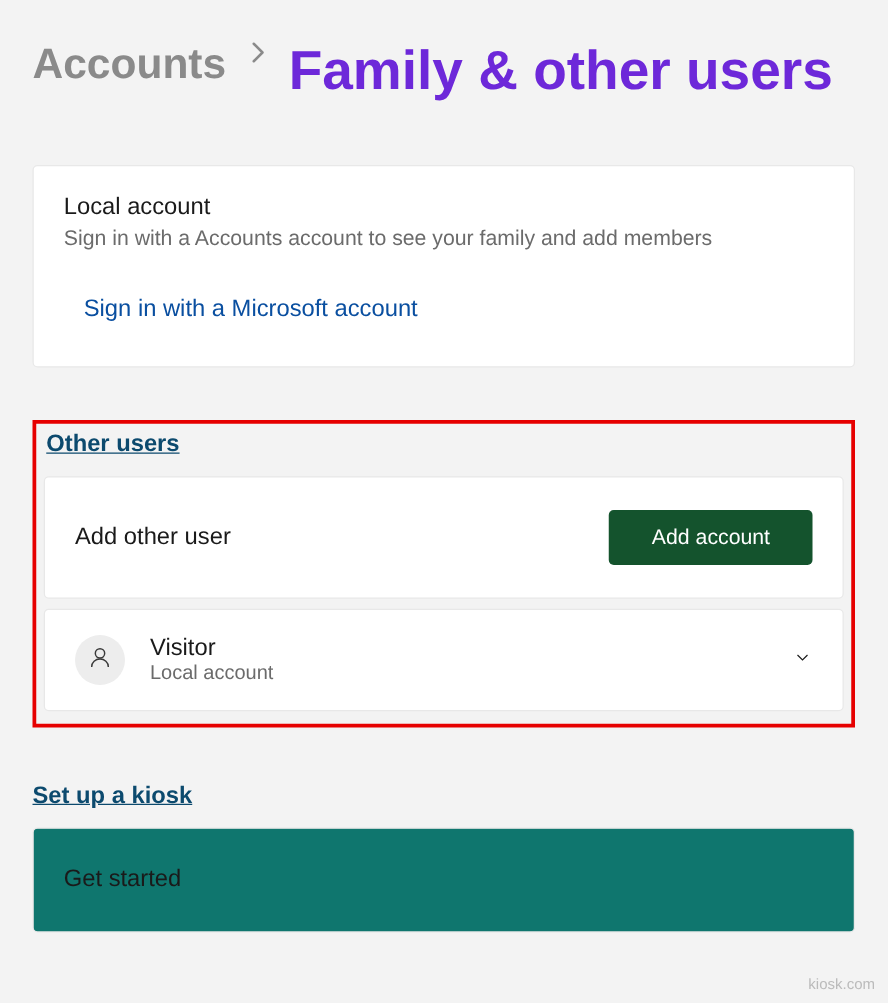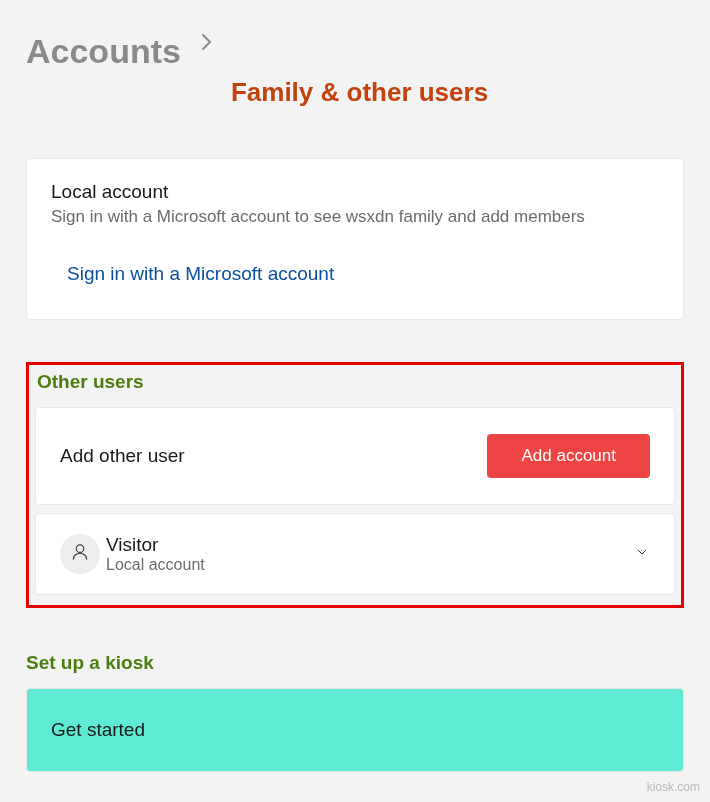--- a/index.html
+++ b/index.html
@@ -26,24 +26,23 @@
       font-size: 34px;
       font-weight: 600;
       color: #8a8a8a;
     }
     .breadcrumb-chevron {
       font-size: 22px;
       color: #8a8a8a;
       font-weight: 300;
     }
     .breadcrumb-current {
-      font-size: 26px;
+      font-size: 44px;
       font-weight: 600;
-      color: #c2410c;
-      margin-top: 45px;
+      color: #6d28d9;
     }
     .card {
       background: #ffffff;
       border: 1px solid #e8e8e8;
       border-radius: 4px;
       padding: 22px 24px;
     }
     .local-account-card {
       margin-bottom: 42px;
     }
@@ -69,23 +68,24 @@
       margin-bottom: 12px;
     }
     .highlight-box {
       border: 3px solid #e60000;
       padding: 6px 6px 10px 6px;
       margin-bottom: 44px;
     }
     .section-heading {
       font-size: 19px;
       font-weight: 600;
-      color: #4d7c0f;
+      color: #0c4a6e;
       margin-bottom: 16px;
       margin-left: 0;
+      text-decoration: underline;
     }
     .highlight-box .section-heading {
       margin-left: 2px;
       margin-bottom: 14px;
     }
     .row-card {
       background: #ffffff;
       border: 1px solid #e8e8e8;
       border-radius: 4px;
       padding: 26px 24px;
@@ -93,38 +93,38 @@
       align-items: center;
       justify-content: space-between;
       margin-bottom: 8px;
     }
     .row-label {
       font-size: 19px;
       font-weight: 400;
       color: #1a1a1a;
     }
     .primary-button {
-      background: #ef4444;
+      background: #14532d;
       color: #ffffff;
       border: none;
       border-radius: 4px;
       padding: 12px 34px;
       font-size: 17px;
       font-family: inherit;
       cursor: pointer;
       font-weight: 400;
     }
     .user-card {
       background: #ffffff;
       border: 1px solid #e8e8e8;
       border-radius: 4px;
       padding: 20px 24px;
       display: flex;
       align-items: center;
-      gap: 6px;
+      gap: 20px;
     }
     .avatar {
       width: 40px;
       height: 40px;
       border-radius: 50%;
       background: #ededed;
       display: flex;
       align-items: center;
       justify-content: center;
       flex-shrink: 0;
@@ -153,21 +153,21 @@
       width: 16px;
       height: 16px;
       stroke: #1a1a1a;
       stroke-width: 1.4;
       fill: none;
     }
     .kiosk-section .section-heading {
       margin-bottom: 14px;
     }
     .kiosk-card {
-      background: #5eead4;
+      background: #0f766e;
       border: 1px solid #e8e8e8;
       border-radius: 4px;
       padding: 30px 24px 30px 24px;
     }
     .watermark {
       position: absolute;
       bottom: 8px;
       right: 10px;
       font-size: 12px;
       color: #bbb;
@@ -181,21 +181,21 @@
   <span class="breadcrumb-chevron">
     <svg width="14" height="20" viewBox="0 0 14 20">
         <path d="M4 3 L11 10 L4 17" stroke="#8a8a8a" stroke-width="2" fill="none" stroke-linecap="round" stroke-linejoin="round"></path>
       </svg>
   </span>
   <span class="breadcrumb-current">Family &amp; other users</span>
 </div>
 
 <div class="card local-account-card">
   <div class="card-title">Local account</div>
-  <div class="card-subtitle">Sign in with a Microsoft account to see wsxdn family and add members</div>
+  <div class="card-subtitle">Sign in with a Accounts account to see your family and add members</div>
   <a class="signin-link">Sign in with a Microsoft account</a>
 </div>
 
 <div class="highlight-box">
   <div class="section-heading">Other users</div>
 
   <div class="row-card">
     <span class="row-label">Add other user</span>
     <button class="primary-button">Add account</button>
   </div>

